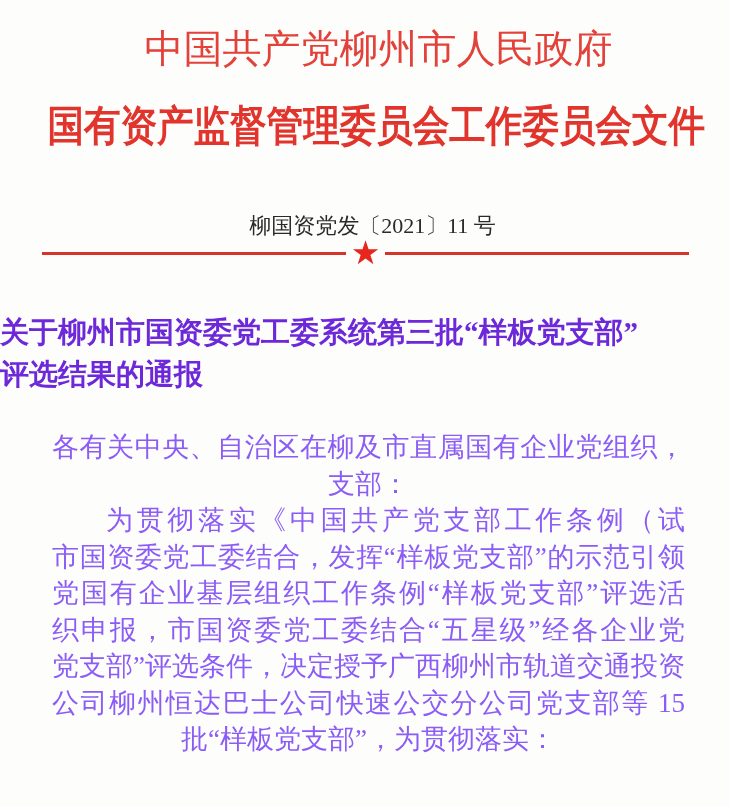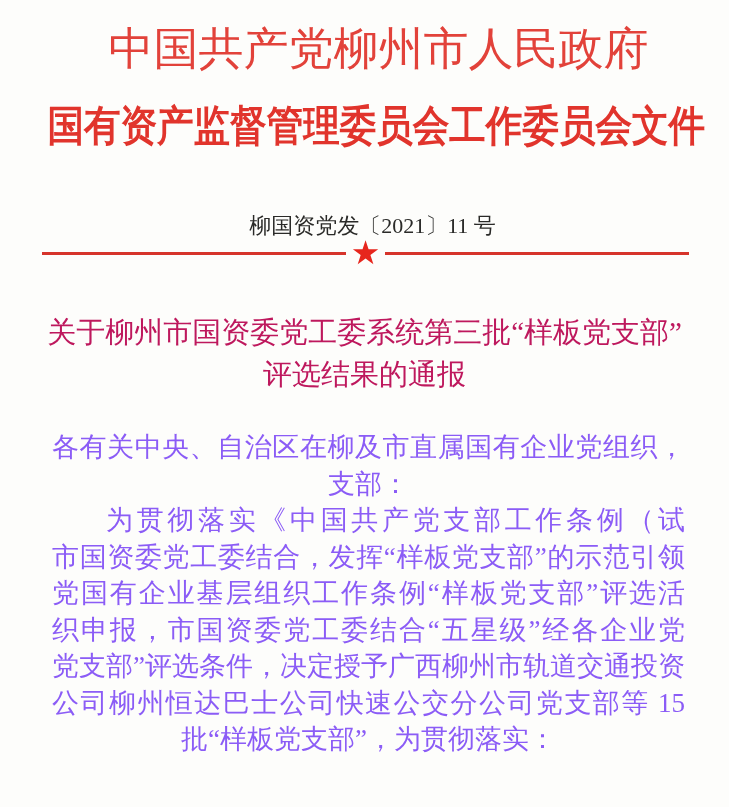--- a/index.html
+++ b/index.html
@@ -15,21 +15,21 @@
     overflow: hidden;
     font-family: "Liberation Serif", "DejaVu Serif", serif;
   }
   
   .issuer-1 {
     position: absolute;
     top: 27px;
     left: 0;
     right: 0;
     text-align: center;
-    font-size: 45px;
+    font-size: 39px;
     line-height: 44px;
     color: #e2423a;
     letter-spacing: 0px;
     white-space: nowrap;
     padding-left: 28px;
   }
   .issuer-2 {
     position: absolute;
     top: 101px;
     left: 0;
@@ -79,25 +79,25 @@
     color: #e7261d;
     position: relative;
     top: -1px;
   }
   
   .title {
     position: absolute;
     top: 311px;
     left: 0;
     right: 0;
-    text-align: center;
+    text-align: left;
     font-size: 29px;
     line-height: 42px;
-    font-weight: normal;
-    color: #be185d;
+    font-weight: bold;
+    color: #6d28d9;
     letter-spacing: 0px;
   }
   
   .body-block {
     position: absolute;
     top: 429px;
     left: 52px;
     right: 44px;
     font-size: 27px;
     line-height: 36.5px;

